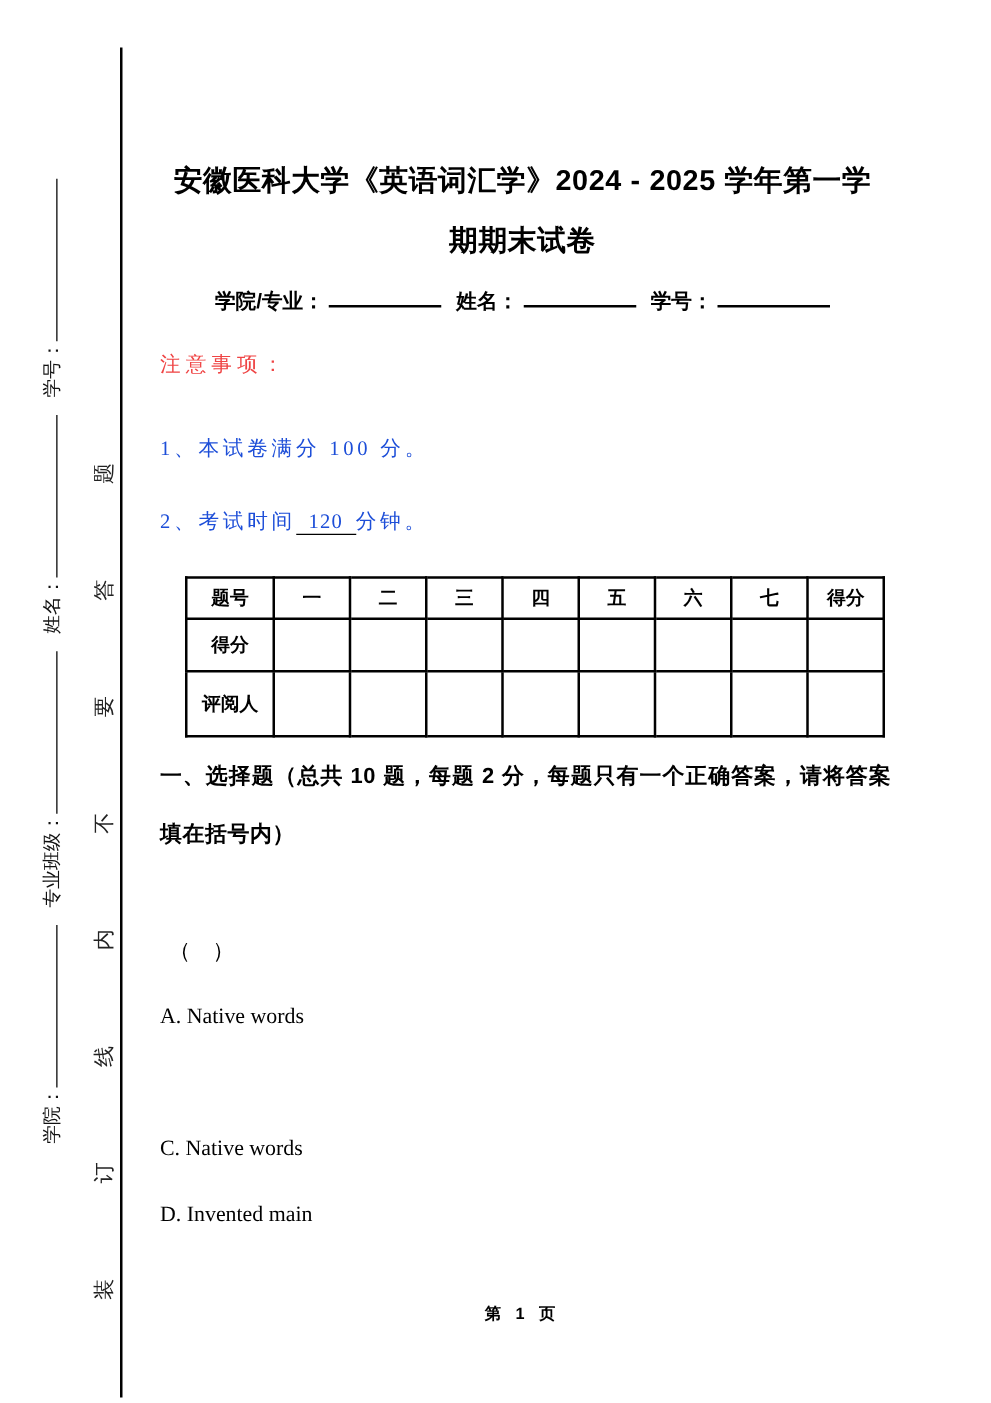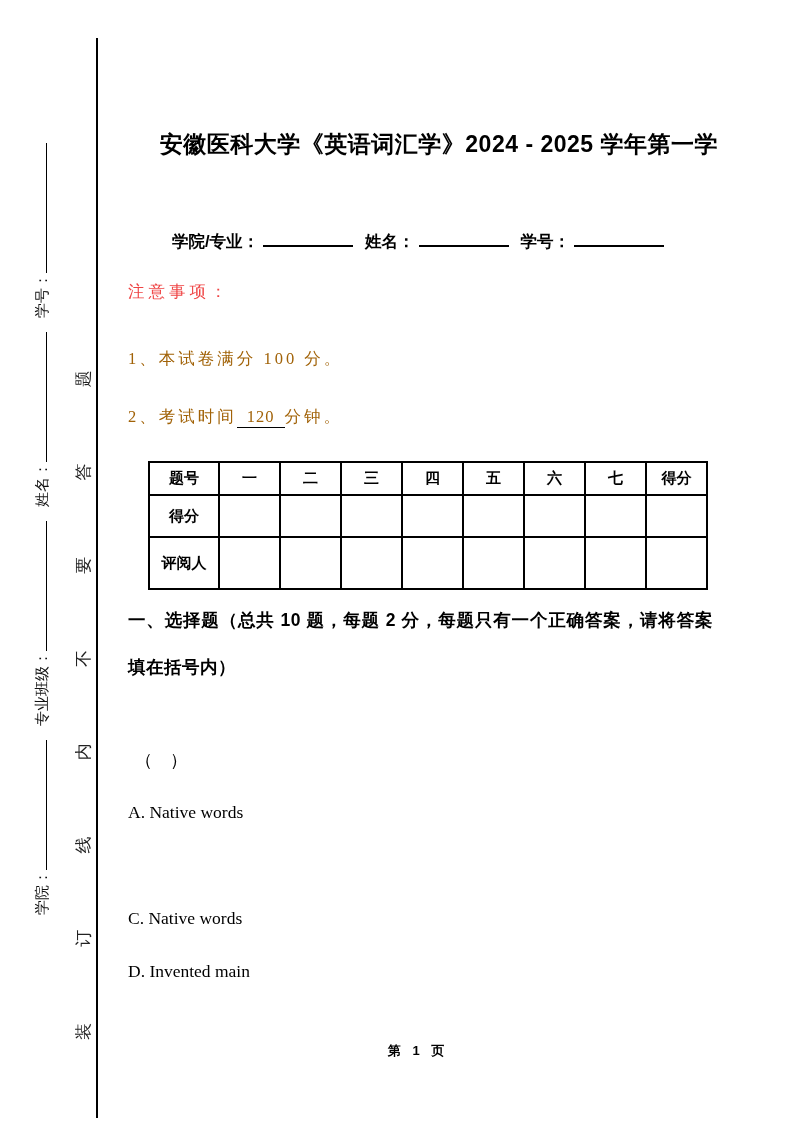--- a/index.html
+++ b/index.html
@@ -50,21 +50,21 @@
     white-space: nowrap;
     color: #222;
   }
 
   
   .hei { font-family: "Liberation Sans", "DejaVu Sans", sans-serif; font-weight: bold; }
 
   .doc-title {
     position: absolute;
     left: 118px; top: 120px; width: 600px;
-    text-align: right;
+    text-align: center;
     font-size: 23px;
     line-height: 48px;
     letter-spacing: 0.5px;
   }
   .info-line {
     position: absolute;
     left: 118px; top: 227px; width: 600px;
     text-align: center;
     font-size: 16.5px;
     line-height: 28px;
@@ -82,21 +82,21 @@
   .notice-head {
     position: absolute;
     left: 128px; top: 281px;
     font-size: 16.5px; letter-spacing: 4px;
     color: #ef4444;
   }
   .notice-item {
     position: absolute;
     left: 128px;
     font-size: 16.5px; letter-spacing: 3px;
-    color: #a16207;
+    color: #1d4ed8;
   }
   .notice-item-1 { top: 348px; }
   .notice-item-2 { top: 406px; }
   .uline-value {
     display: inline-block;
     border-bottom: 1.5px solid #000;
     padding: 0 10px;
     letter-spacing: 1px;
   }
 
@@ -171,20 +171,21 @@
   <div class="binding-rule"></div>
 
   <div class="student-fields-vertical">
     <span>学院：</span><span class="blank-v"></span><span>专业班级：</span><span class="blank-v"></span><span>姓名：</span><span class="blank-v"></span><span>学号：</span><span class="blank-v"></span>
   </div>
 
   <div class="binding-text-vertical">装 订 线 内 不 要 答 题</div>
 
   <div class="doc-title hei">
     <div>安徽医科大学《英语词汇学》2024 - 2025 学年第一学</div>
+    <div>期期末试卷</div>
   </div>
 
   <div class="info-line hei">
     <span>学院/专业：</span><span class="blank-h"></span><span>姓名：</span><span class="blank-h"></span><span>学号：</span><span class="blank-h"></span>
   </div>
 
   <div class="notice-head">注意事项：</div>
   <div class="notice-item notice-item-1">1、本试卷满分 100 分。</div>
   <div class="notice-item notice-item-2">
     <span>2、考试时间</span><span class="uline-value">120</span><span>分钟。</span>

